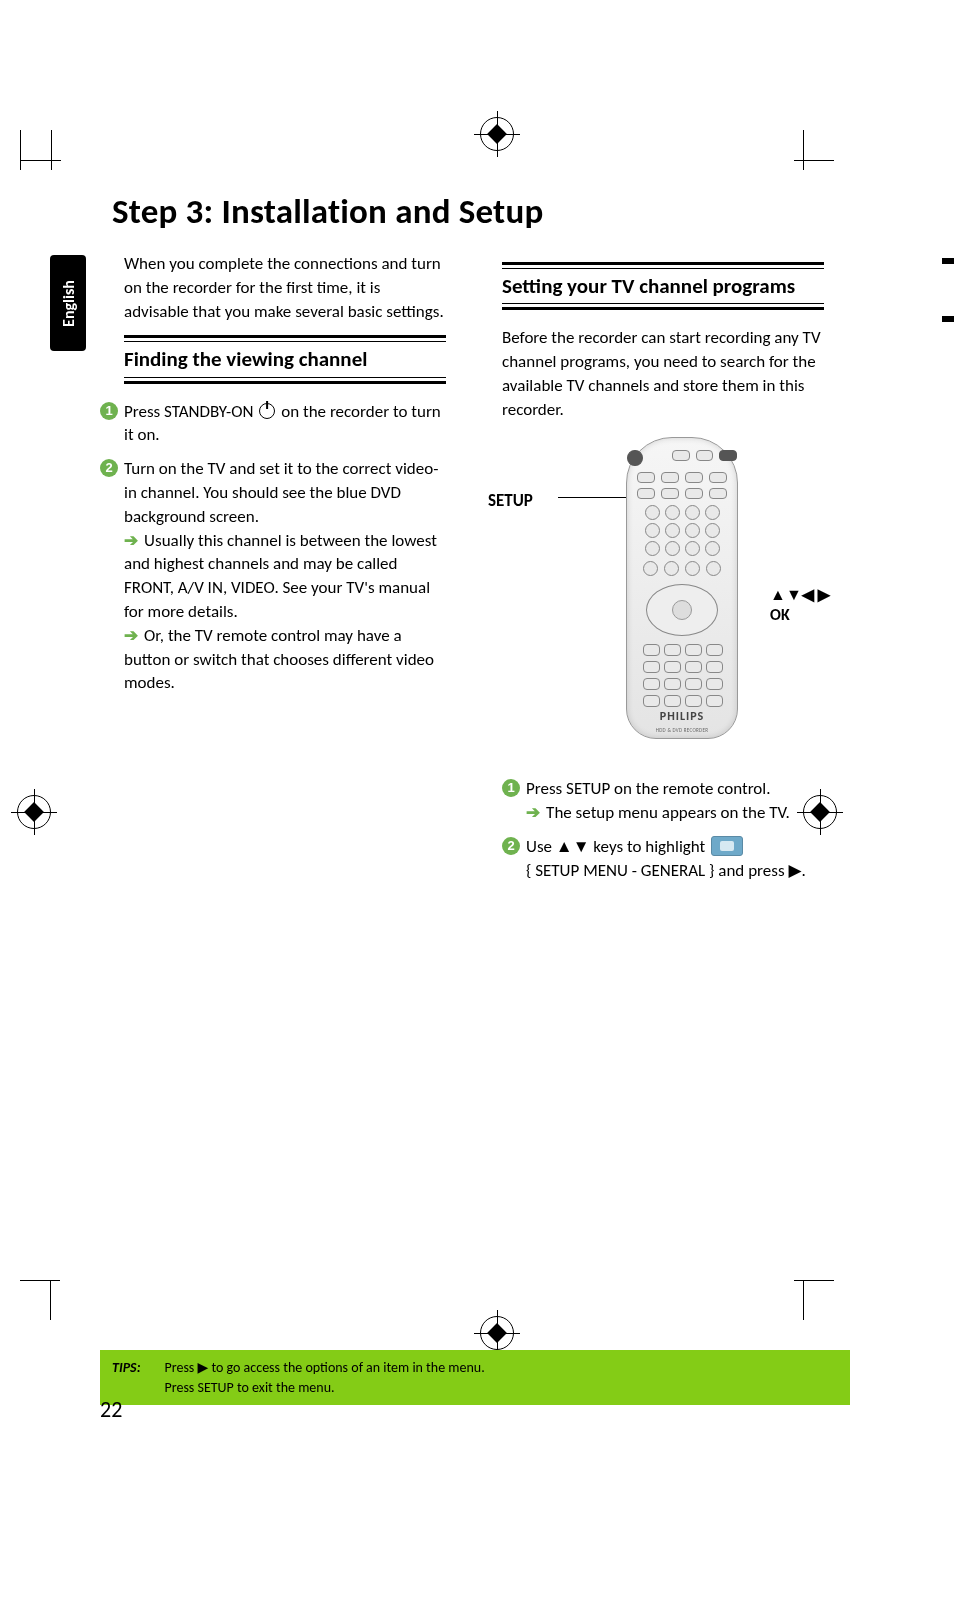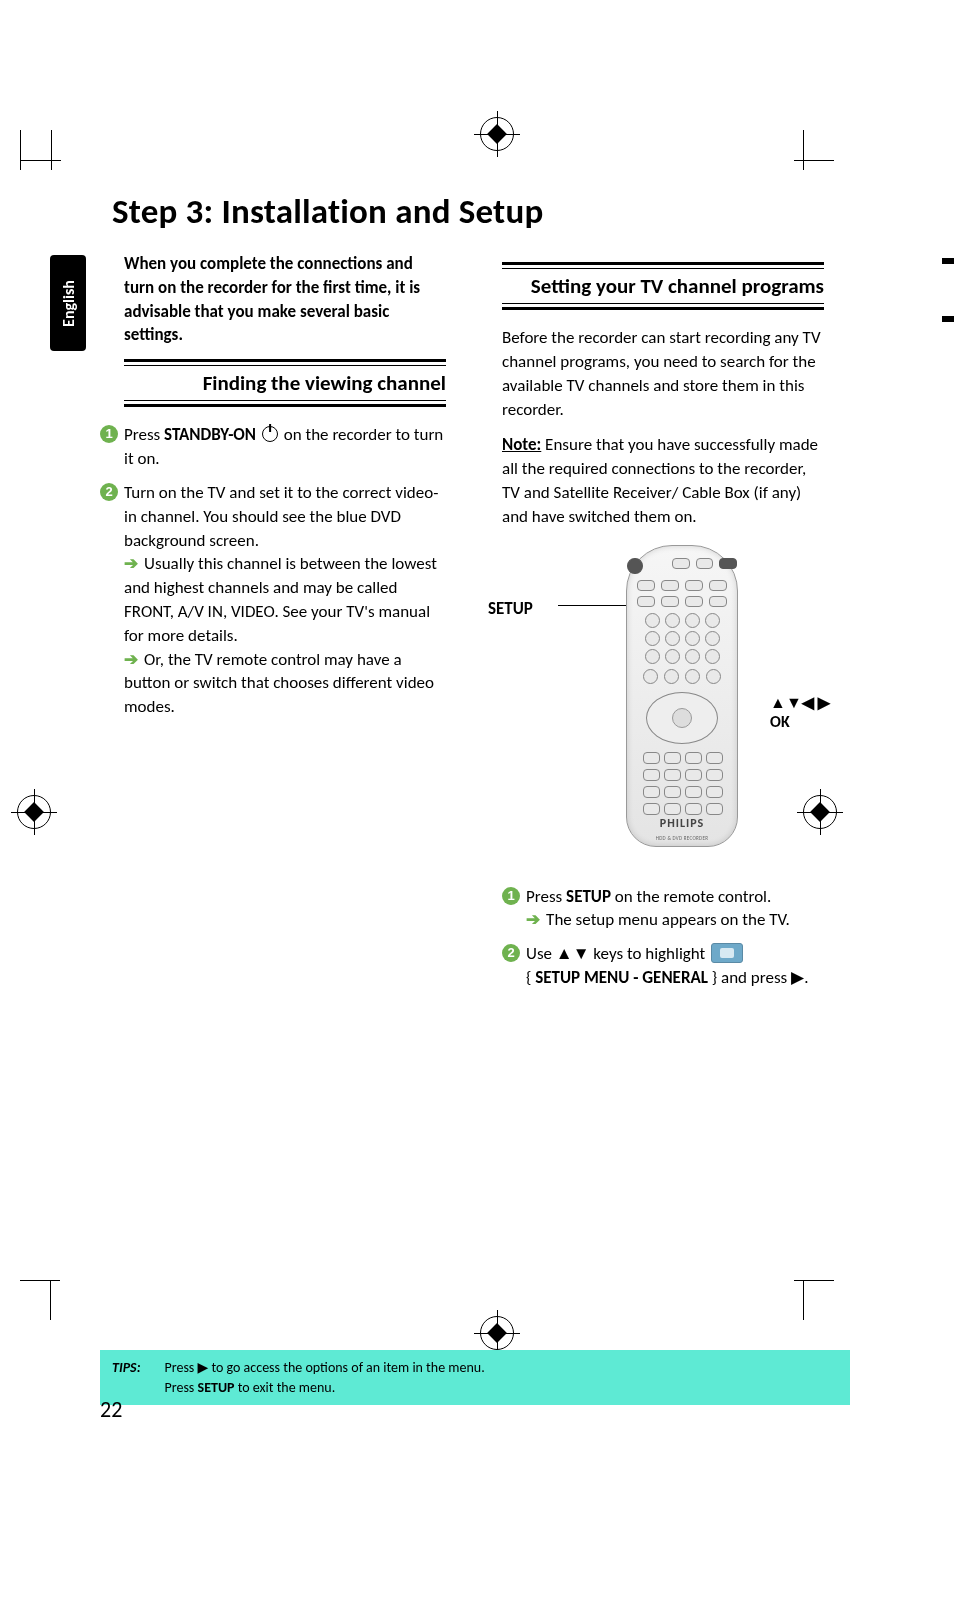--- a/index.html
+++ b/index.html
@@ -68,32 +68,32 @@
     transform: rotate(-90deg);
     font-size: 16px;
     font-weight:600;
   }
   .cols { display:flex; gap: 56px; }
   .col { width: 322px; font-size: 17px; line-height: 1.4; }
   .col p { margin: 0 0 12px 0;}
   .important { font-weight: 700; margin-top: 2px;}
   .sec-rule-top { border-top: 3px solid #000; height: 3px; border-bottom: 1px solid #000; margin: 12px 0 4px 0;}
   .sec-rule-bot { border-top: 1px solid #000; height: 3px; border-bottom: 3px solid #000; margin: 4px 0 16px 0;}
-  h2.section { font-size: 21px; font-weight:700; margin:0; line-height:1.25;text-align:right;}
+  h2.section { font-size: 21px; font-weight:700; margin:0; line-height:1.25;}
   .step { position: relative; padding-left: 0px; margin-bottom: 10px;}
   .step-num {
     position:absolute; left:-24px; top:2px;
     width:18px;height:18px;border-radius:50%;
     background:#6fb24f; color:#fff;
     font-size:13px; font-weight:700;
     display:flex;align-items:center;justify-content:center;
     font-family: Arial, sans-serif;
   }
   .arrow { color:#6fb24f; font-weight:700; margin-right:2px;}
-  .bold { font-weight:700;}
+  .bold { font-weight:400;}
   .underline { text-decoration: underline;}
   .power-icon {
     display:inline-block; width:14px;height:14px;
     border:1.6px solid #000; border-radius:50%;
     position:relative; vertical-align:-2px; margin: 0 2px;
   }
   .power-icon::after{content:"";position:absolute;top:-3px;left:50%;width:1.8px;height:8px;background:#000;transform:translateX(-50%);}
 
   .remote-box { position: relative; height: 320px; margin: 16px 0 20px 0;}
   .remote {
@@ -127,21 +127,21 @@
   .nav-line{position:absolute;right:90px;top:160px;width:40px;height:1px;background:#000;}
 
   .tv-icon{
     display:inline-block;width:30px;height:18px;vertical-align:-4px;
     background:#6ea9c9;border:1px solid #5a8aa5;border-radius:3px;position:relative;margin:0 2px;
   }
   .tv-icon::after{content:"";position:absolute;left:8px;top:4px;width:14px;height:10px;background:#d7e9f2;border-radius:2px;}
 
   .tips {
     position:absolute; top: 1160px; left:0; right:0;
-    background:#5eead4; padding: 8px 12px;
+    background:#84cc16; padding: 8px 12px;
     font-size: 14px; line-height:1.4;
     display:flex; gap: 24px;
   }
   .tips .tl { font-style: italic; font-weight:700;}
   .page-num { position:absolute; top: 1206px; left: 0; font-size: 22px; font-weight:500;}
 
   .edge-stub { position:absolute; right:0; width:12px; height:6px; background:#000;}
 </style>
 </head>
 <body>
@@ -196,23 +196,20 @@
         <span class="arrow">➔</span><span> Or, the TV remote control may have a button or switch that chooses different video modes.</span>
       </div>
     </div>
 
     <div class="col">
       <div class="sec-rule-top" style="margin-top:2px;"></div>
       <h2 class="section">Setting your TV channel programs</h2>
       <div class="sec-rule-bot"></div>
 
       <p>Before the recorder can start recording any TV channel programs, you need to search for the available TV channels and store them in this recorder.</p>
-      <p>
-        <span class="bold underline">Note:</span><span> Ensure that you have successfully made all the required connections to the recorder, TV and Satellite Receiver/ Cable Box (if any) and have switched them on.</span>
-      </p>
 
       <div class="remote-box">
         <div class="setup-label">SETUP</div>
         <div class="setup-line"></div>
         <div class="nav-label">
           <span>▲▼◀ ▶</span><br>
           <span>OK</span>
         </div>
         <div class="nav-line"></div>
 

